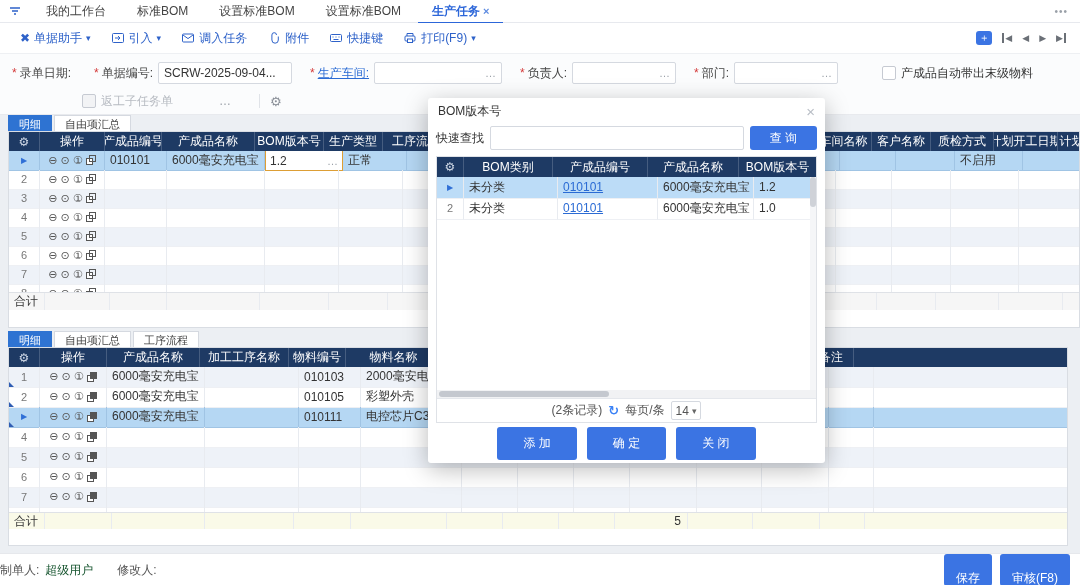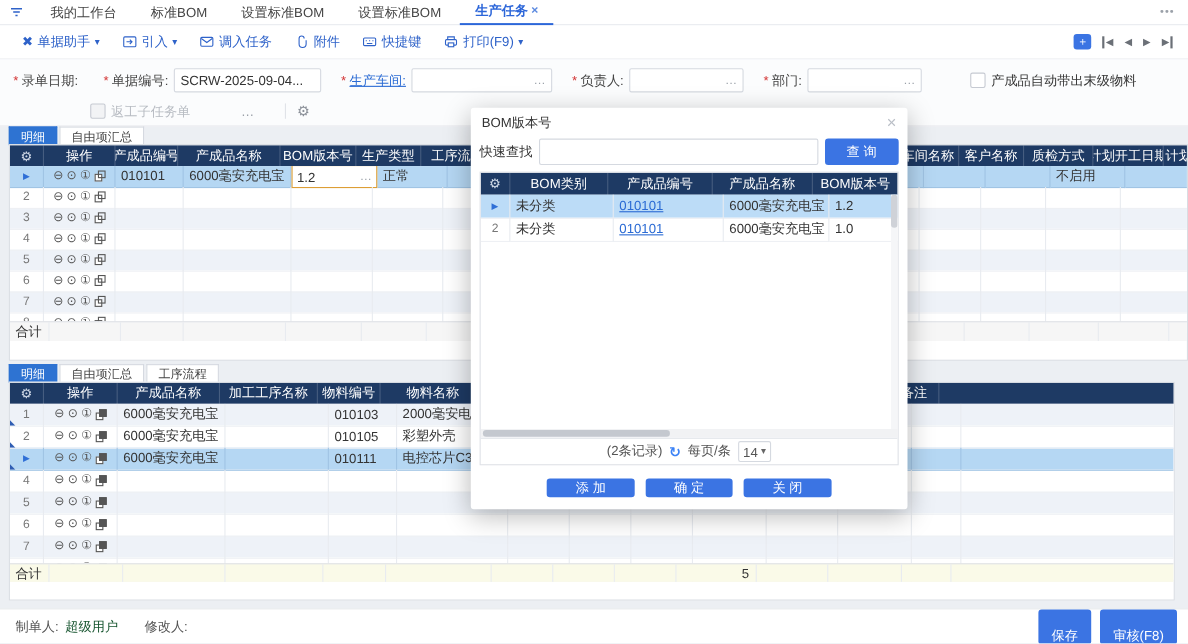--- a/index.html
+++ b/index.html
@@ -1,20 +1,20 @@
 <!DOCTYPE html>
 <html><head>
 <meta charset="utf-8">
 <style>
   html,body{margin:0;padding:0;background:#eceff3;font-family:"Liberation Sans","DejaVu Sans",sans-serif;font-size:12px;color:#333}
   #app{position:relative;width:1080px;height:585px;overflow:hidden;background:#eceff3}
   
   #tabbar{position:absolute;left:0;top:0;width:1080px;height:22px;background:#fff;border-bottom:1px solid #e7e9ee;display:flex;align-items:center}
   .menuicon{margin:0 10px 0 8px;display:inline-flex;cursor:pointer}
-  .navtabs{display:flex;height:22px;align-items:center}
+  .navtabs{display:flex;height:22px;align-items:flex-start}
   .navtab{padding:0 14px;height:22px;display:flex;align-items:center;color:#444;cursor:pointer;white-space:nowrap}
   .navtab.act{color:#2c66d9;font-weight:bold;border-bottom:2px solid #2c66d9}
   .tclose{color:#5c8ae0;font-size:11px;margin-left:3px}
   .more{margin-left:auto;margin-right:12px;color:#9aa0a8;letter-spacing:1px;cursor:pointer;font-size:10px}
   
   #toolbar{position:absolute;left:0;top:23px;width:1080px;height:30px;background:#fff;border-bottom:1px solid #eef0f3;display:flex;align-items:center}
   .tbi{display:inline-flex;align-items:center;gap:4px;color:#2e62c9;margin-left:20px;cursor:pointer;white-space:nowrap}
   .tbi svg{display:block}
   .caret{font-size:9px;color:#2e62c9}
   .tb-right{margin-left:auto;margin-right:14px;display:flex;align-items:center;gap:10px}
@@ -81,21 +81,21 @@
   #grid2 .gbody{height:197px;width:1058px}
   #grid2 .tbl{width:1058px}
   #grid2 .rows{height:162px;overflow:hidden}
   #grid2 .r{height:20px}
   #grid2 .rows .r:nth-child(odd){background:#eef2f8}
   #grid2 .trow{height:16px;width:1058px;background:#fafae8}
   .g2 .c0{width:30px;flex:none}.g2 .c1{width:66px;flex:none}.g2 .c2{width:92px;flex:none}.g2 .c3{width:88px;flex:none}.g2 .c4{width:56px;flex:none}.g2 .c5{width:95px;flex:none}.g2 .c6{width:55px;flex:none}.g2 .c7{width:55px;flex:none}.g2 .c8{width:55px;flex:none}.g2 .c9{width:66px;flex:none}.g2 .c10{width:64px;flex:none}.g2 .c11{width:66px;flex:none}.g2 .c12{width:44px;flex:none}.g2 .c13{width:226px;flex:none}
   .qty{justify-content:flex-end!important;padding-right:6px}
   
   #footer{position:absolute;left:0;top:553px;width:1080px;height:32px;background:#fff;border-top:1px solid #e6e8ec;display:flex;align-items:center}
-  .flab{color:#555;margin-left:14px}
+  .flab{color:#555;}
   .fval{color:#14532d;margin-left:6px}
   .fbtns{margin-left:auto;margin-right:10px;display:flex;gap:8px}
   .btn{background:#3b74e3;color:#fff;border:none;border-radius:3px;height:24px;padding:16px 12px;font-size:12px;cursor:pointer;font-family:inherit}
   
   #modal{position:absolute;left:428px;top:98px;width:397px;height:365px;background:#fff;border-radius:3px;box-shadow:0 6px 24px rgba(0,0,0,.28);z-index:10;display:flex;flex-direction:column}
   .mtitle{height:26px;display:flex;align-items:center;padding:0 10px;color:#333}
   .mclose{margin-left:auto;color:#b9bec6;font-size:15px;cursor:pointer}
   .msearch{display:flex;align-items:center;padding:2px 8px 6px 8px;gap:6px}
   .msearch .inp{flex:1;height:22px}
   .sbtn{height:24px;padding:0 20px;flex:none}
@@ -109,21 +109,21 @@
   .mfill{flex:1}
   .vscroll{position:absolute;right:0;top:20px;bottom:32px;width:6px;background:#f5f6f8}
   .vthumb{width:6px;height:30px;background:#cfd2d8;border-radius:3px}
   .hscroll{height:8px;background:#f1f2f4;position:relative}
   .hthumb{position:absolute;left:2px;top:1px;width:170px;height:6px;background:#c4c8cf;border-radius:3px}
   .mpage{height:23px;border-top:1px solid #e4e7ec;display:flex;align-items:center;justify-content:center;gap:6px;color:#555}
   .refresh{color:#3b82f6;font-weight:bold;font-size:13px;cursor:pointer}
   .psel{border:1px solid #d5d9e0;border-radius:2px;height:17px;display:flex;align-items:center;padding:0 4px;gap:3px;cursor:pointer}
   .psel .caret{color:#666}
   .mbtns{height:40px;display:flex;align-items:center;justify-content:center;gap:10px}
-  .mbtn{height:17px;padding:0 26px}
+  .mbtn{height:33px;padding:0 26px}
 </style>
 </head>
 <body>
 
 <div id="app">
 
   <div id="tabbar">
     <span class="menuicon">
       <svg width="14" height="14" viewBox="0 0 14 14">
           <path d="M2 4h10M4 7h6M6 10h2" stroke="#2e62c9" stroke-width="1.4" fill="none"></path>

